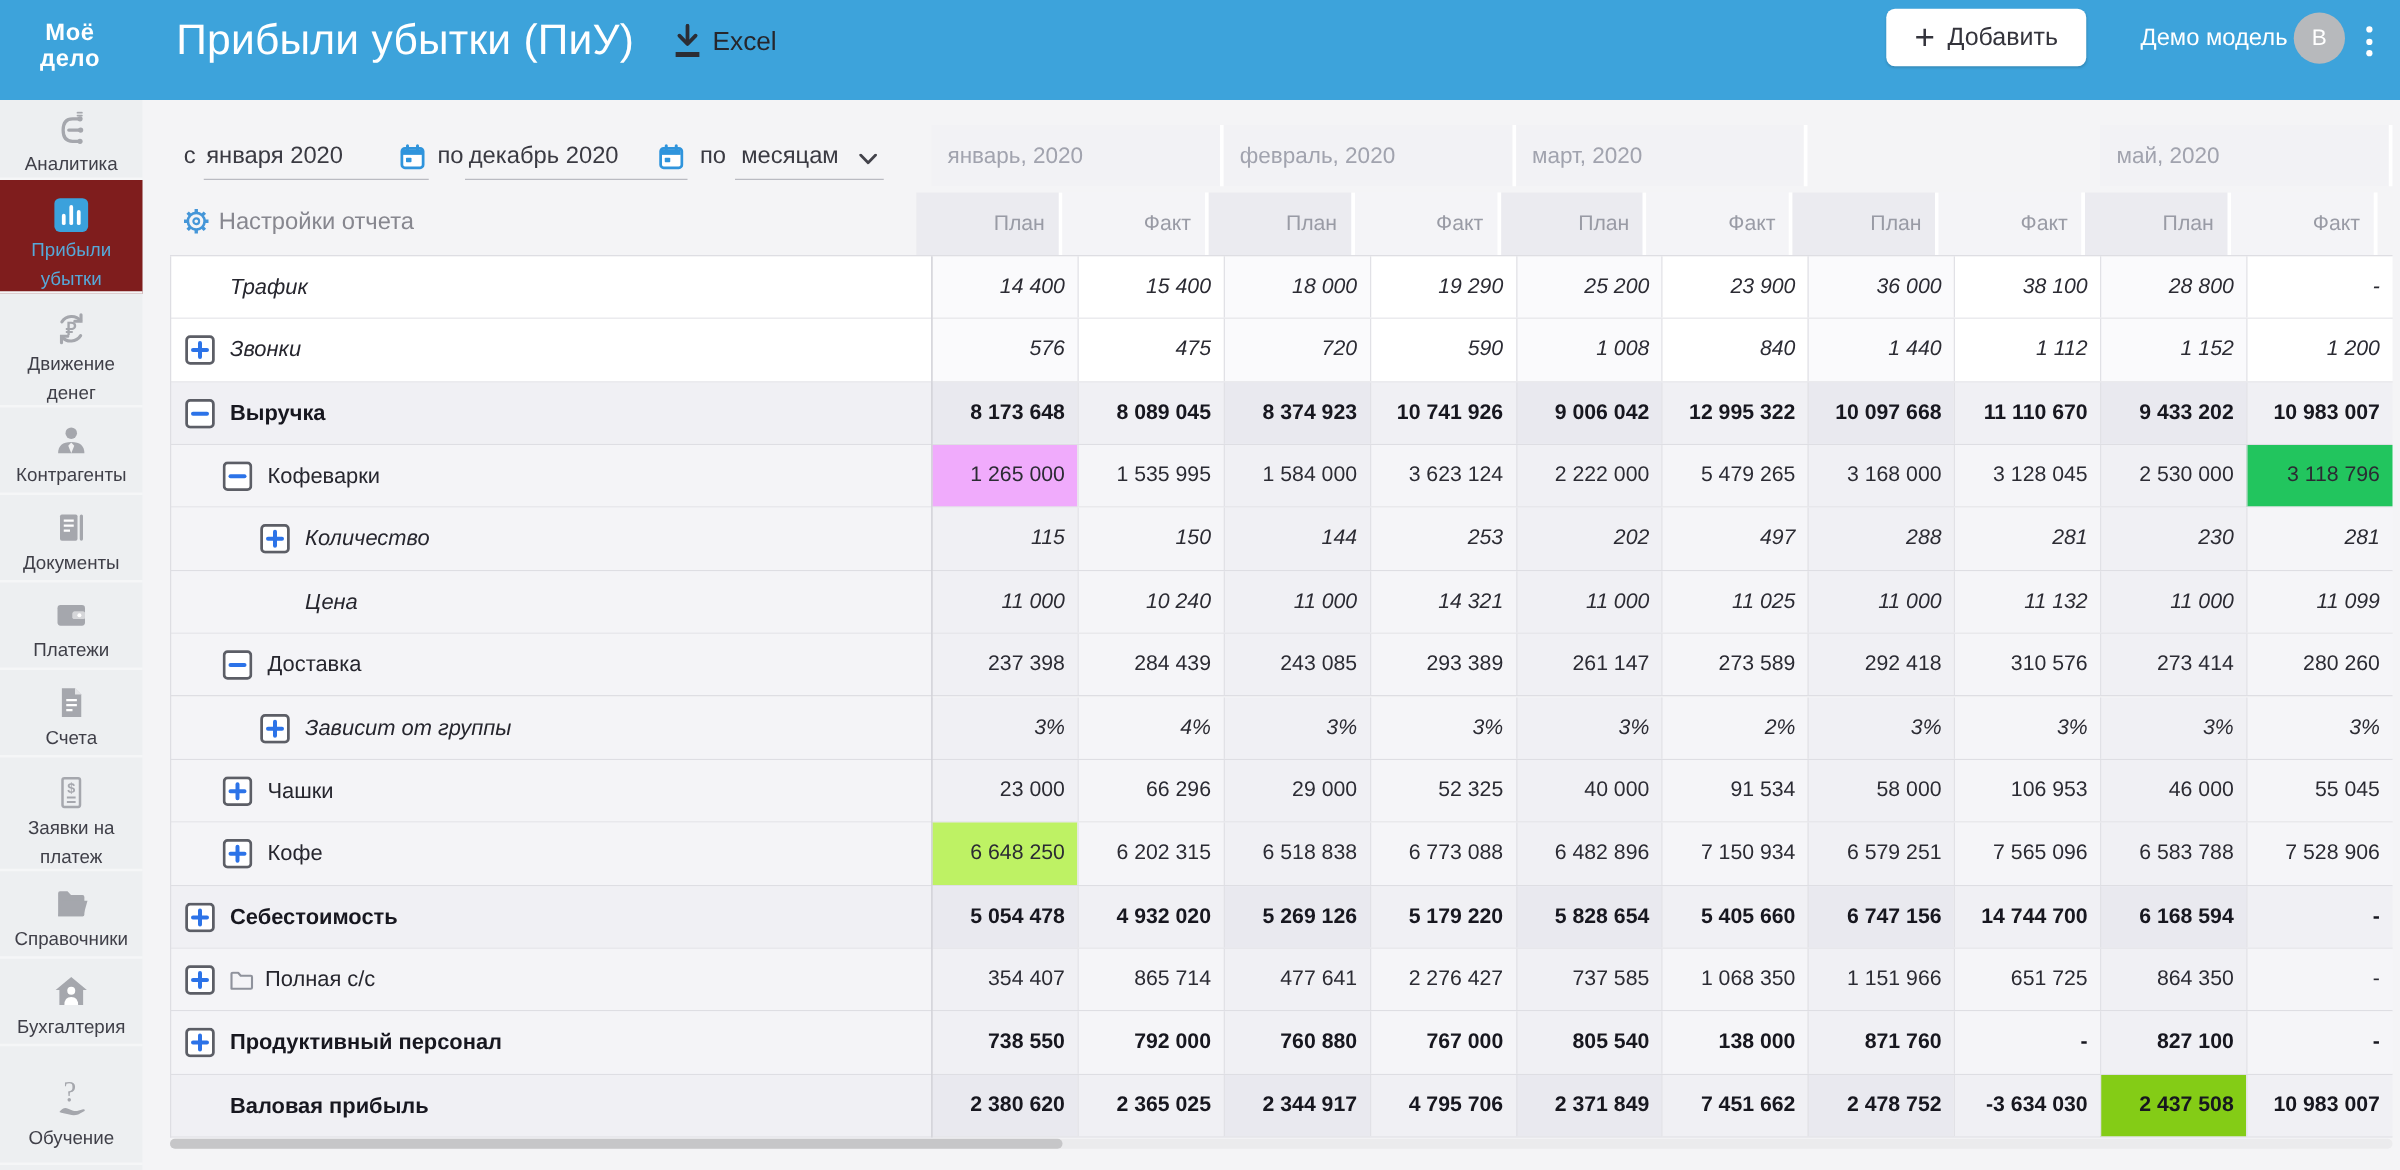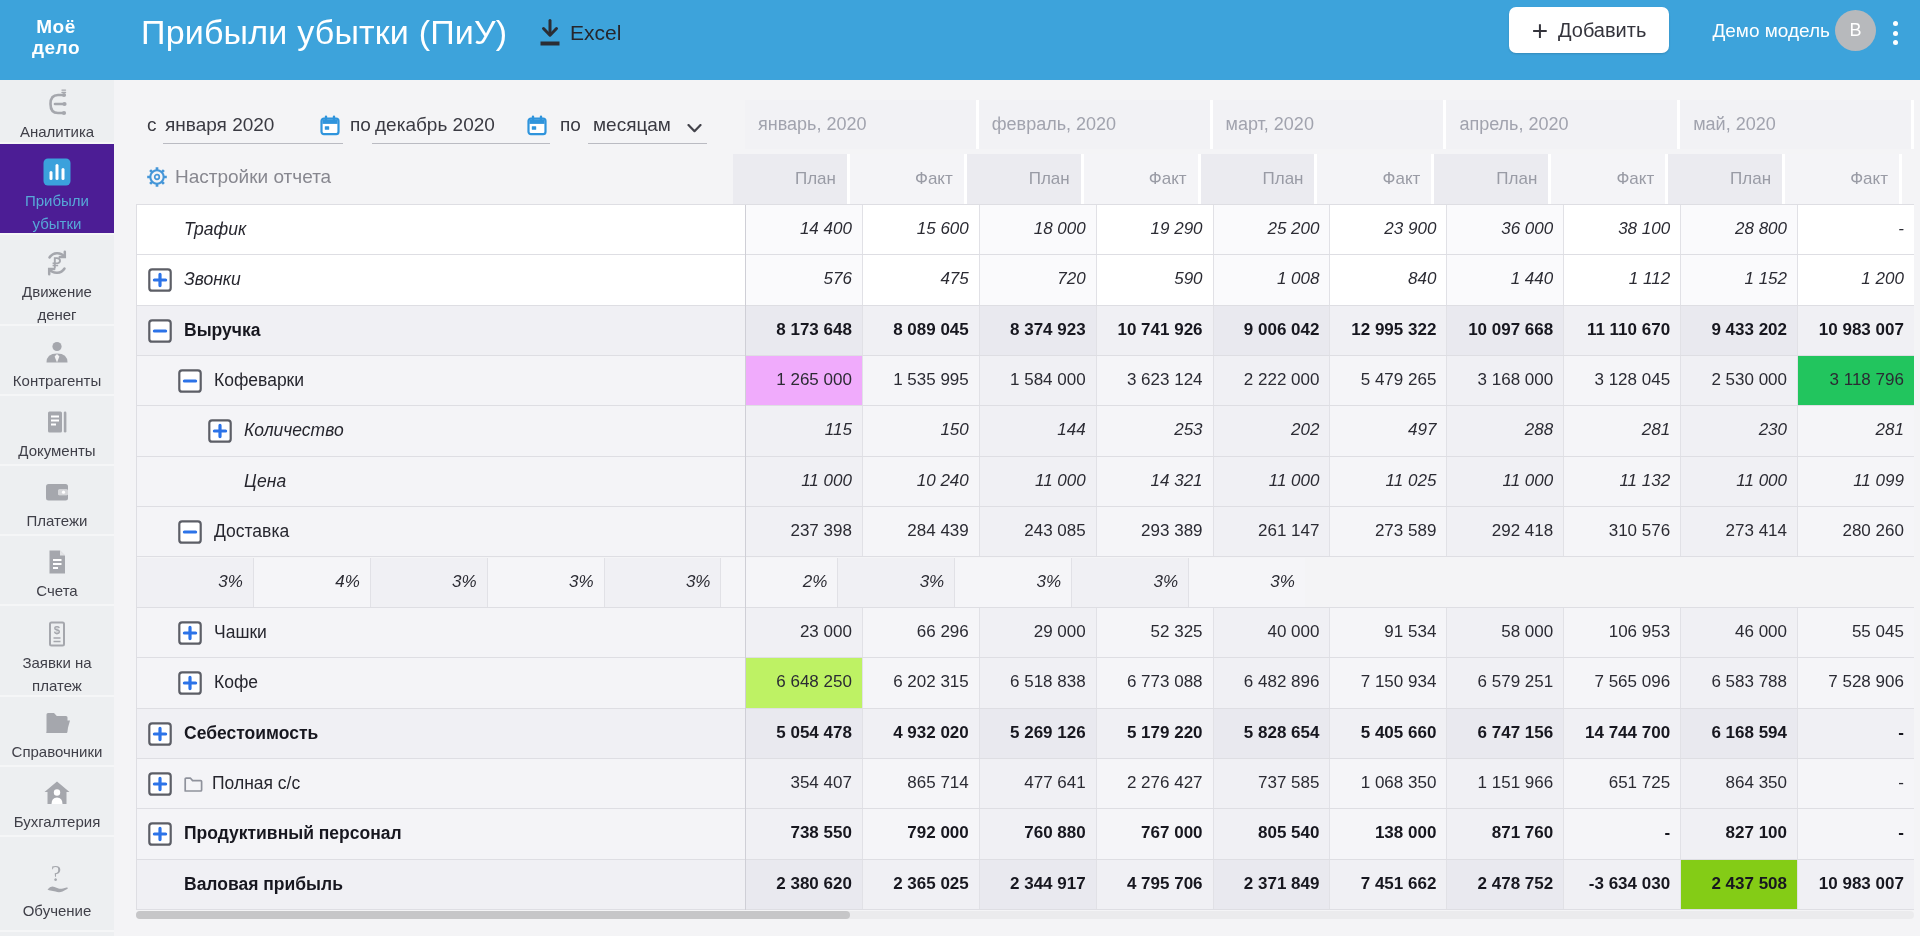--- a/index.html
+++ b/index.html
@@ -9,21 +9,21 @@
 #excel { position:absolute; left:537px; top:19px; color:#26262c; font-size:21px; }
 #excel span { position:relative; top:-7px; margin-left:7px; }
 #addbtn { position:absolute; left:1509px; top:7px; width:160px; height:46px; background:#fff; border-radius:7px; color:#34343c; font-size:20px; text-align:center; line-height:46px; box-shadow:0 1px 2px rgba(0,0,0,0.15); }
 #addbtn .pl { font-size:28px; font-weight:300; vertical-align:-3px; margin-right:10px; }
 #demo { position:absolute; right:90px; top:20px; color:#fff; font-size:19px; }
 #avatar { position:absolute; left:1835px; top:10px; width:41px; height:41px; border-radius:50%; background:#b7b9bc; color:#fff; font-size:18px; text-align:center; line-height:41px; }
 #dots { position:absolute; left:1893px; top:17px; }
 #dots div { width:5px; height:5px; border-radius:50%; background:#fff; margin:4.4px 0; }
 #sidebar { position:absolute; left:0; top:80px; width:114px; height:856px; background:#edeff1; }
 .sbi { position:absolute; left:0; width:114px; border-bottom:2px solid #f5f6f7; }
-.sbi.sel { background:#4c1d95; }
+.sbi.sel { background:#7f1d1d; }
 .sbicon { position:absolute; left:0; width:114px; text-align:center; }
 .sblbl { position:absolute; left:0; width:114px; text-align:center; font-size:15px; line-height:23px; color:#3f3f48; }
 .sbi.sel .sblbl { color:#57a8d8; }
 #filters { position:absolute; left:136px; top:100px; width:600px; height:105px; }
 .ftxt { position:absolute; top:14px; font-size:19px; color:#3a3a42; }
 .finput { position:absolute; top:0; height:44px; border-bottom:1px solid #babbc2; }
 #settings { position:absolute; left:10px; top:66px; font-size:19px; color:#87878f; }
 #settings svg { vertical-align:-5px; margin-right:7px; }
 #mrow { position:absolute; left:136px; top:100px; width:1778px; height:49px; }
 .mh { position:absolute; top:0; width:233.8px; height:49px; background:#f2f2f5; border-right:3px solid #fff; color:#a1a3ae; font-size:18px; line-height:49px; padding-left:13px; }
@@ -209,42 +209,41 @@
         <circle cx="11" cy="11" r="2.3" stroke="#4596d8" stroke-width="1.7" fill="none"></circle>
         <g stroke="#4596d8" stroke-width="2.7">
           <path d="M11 1.2 V4.4 M11 17.6 V20.8 M1.2 11 H4.4 M17.6 11 H20.8 M4.1 4.1 L6.4 6.4 M15.6 15.6 L17.9 17.9 M17.9 4.1 L15.6 6.4 M6.4 15.6 L4.1 17.9"></path>
         </g>
       </svg><span style="position:relative;top:0">Настройки отчета</span></div>
 </div>
 <div id="mrow">
 <div class="mh" style="left:609.00px">январь, 2020</div>
 <div class="mh" style="left:842.80px">февраль, 2020</div>
 <div class="mh" style="left:1076.60px">март, 2020</div>
-<div class="mh" style="left:1310.40px">апрель, 2020</div>
 <div class="mh" style="left:1544.20px">май, 2020</div>
 </div>
 <div id="srow">
 <div class="sh" style="left:609.00px;background:#ebebf0">План</div>
 <div class="sh" style="left:725.90px;background:#f4f4f7">Факт</div>
 <div class="sh" style="left:842.80px;background:#ebebf0">План</div>
 <div class="sh" style="left:959.70px;background:#f4f4f7">Факт</div>
 <div class="sh" style="left:1076.60px;background:#ebebf0">План</div>
 <div class="sh" style="left:1193.50px;background:#f4f4f7">Факт</div>
 <div class="sh" style="left:1310.40px;background:#ebebf0">План</div>
 <div class="sh" style="left:1427.30px;background:#f4f4f7">Факт</div>
 <div class="sh" style="left:1544.20px;background:#ebebf0">План</div>
 <div class="sh" style="left:1661.10px;background:#f4f4f7">Факт</div>
 </div>
 <div id="grid">
 <div class="trow" style="top:0.00px">
       <div class="lc" style="background:#ffffff">
         <span class="lbl it" style="left:48px">Трафик</span>
       </div>
       <div class="dc it" style="background:#fafafc">14 400</div>
-      <div class="dc it" style="background:#ffffff">15 600</div>
+      <div class="dc it" style="background:#ffffff">15 400</div>
       <div class="dc it" style="background:#fafafc">18 000</div>
       <div class="dc it" style="background:#ffffff">19 290</div>
       <div class="dc it" style="background:#fafafc">25 200</div>
       <div class="dc it" style="background:#ffffff">23 900</div>
       <div class="dc it" style="background:#fafafc">36 000</div>
       <div class="dc it" style="background:#ffffff">38 100</div>
       <div class="dc it" style="background:#fafafc">28 800</div>
       <div class="dc it" style="background:#ffffff">-</div>
     </div>
 <div class="trow" style="top:50.36px">
@@ -361,20 +360,29 @@
       <div class="dc " style="background:#f0f0f4">243 085</div>
       <div class="dc " style="background:#f5f5f8">293 389</div>
       <div class="dc " style="background:#f0f0f4">261 147</div>
       <div class="dc " style="background:#f5f5f8">273 589</div>
       <div class="dc " style="background:#f0f0f4">292 418</div>
       <div class="dc " style="background:#f5f5f8">310 576</div>
       <div class="dc " style="background:#f0f0f4">273 414</div>
       <div class="dc " style="background:#f5f5f8">280 260</div>
     </div>
 <div class="trow" style="top:352.50px">
+      <div class="lc" style="background:#f4f4f7">
+        <svg class="pm" style="left:72.0px" width="24" height="24" viewBox="0 0 24 24">
+          <rect x="1.3" y="1.3" width="21.4" height="21.4" rx="2.8" fill="#fff" stroke="#5c5e66" stroke-width="2.2"></rect>
+          <g stroke="#2c73e8" stroke-width="3.2" stroke-linecap="round">
+            <path d="M12 6.4 V17.6 M6.4 12 H17.6"></path>
+          </g>
+        </svg>
+        <span class="lbl it" style="left:108px">Зависит от группы</span>
+      </div>
       <div class="dc it" style="background:#f0f0f4">3%</div>
       <div class="dc it" style="background:#f5f5f8">4%</div>
       <div class="dc it" style="background:#f0f0f4">3%</div>
       <div class="dc it" style="background:#f5f5f8">3%</div>
       <div class="dc it" style="background:#f0f0f4">3%</div>
       <div class="dc it" style="background:#f5f5f8">2%</div>
       <div class="dc it" style="background:#f0f0f4">3%</div>
       <div class="dc it" style="background:#f5f5f8">3%</div>
       <div class="dc it" style="background:#f0f0f4">3%</div>
       <div class="dc it" style="background:#f5f5f8">3%</div>

